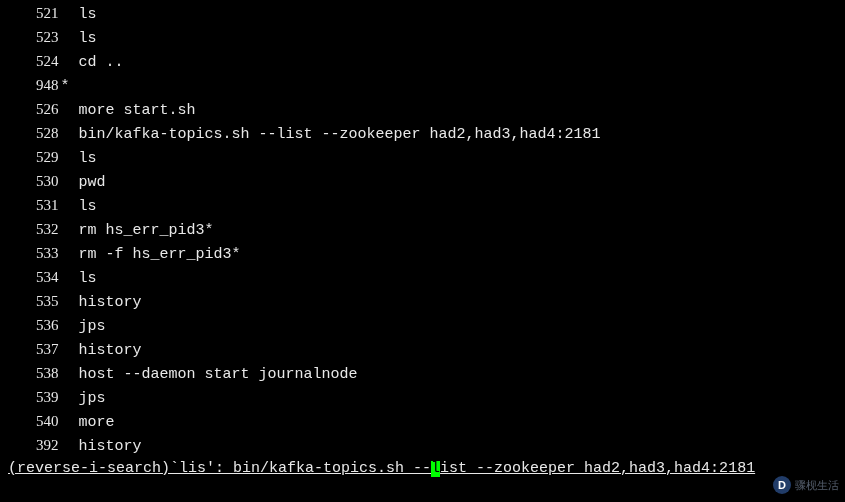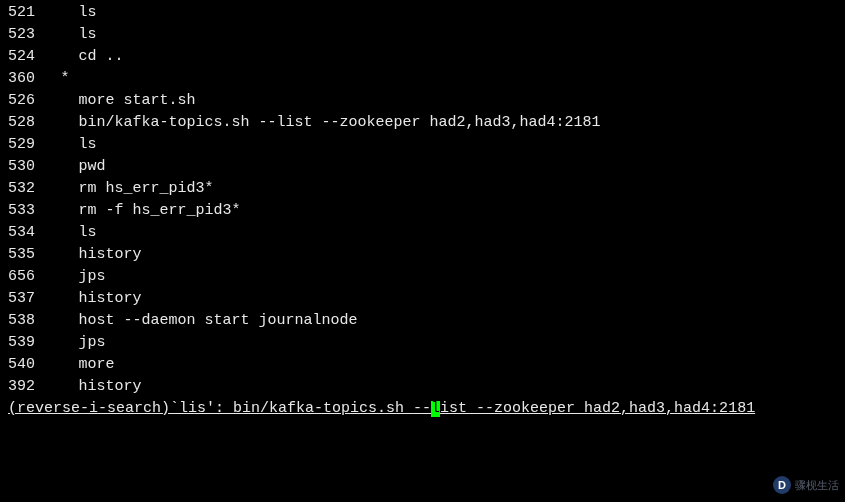--- a/index.html
+++ b/index.html
@@ -14,21 +14,23 @@
       overflow: hidden;
       padding: 2px 8px;
       position: relative;
     }
     .history-line {
       white-space: pre;
     }
     .line-num {
       display: inline-block;
       width: 3.5em;
+      text-align: right;
       padding-right: 2px;
+      font-family: Liberation Serif, serif;
     }
     .cmd { }
     .star { }
     .prompt-line {
       white-space: pre;
       text-decoration: underline;
     }
     .cursor {
       background: #00ff00;
       color: #000;
@@ -63,30 +65,31 @@
       font-size: 11px;
     }
   </style>
 </head>
 <body>
 
 <div id="terminal">
     <div class="history-line"><span class="line-num">521</span><span>  </span><span class="cmd">ls</span></div>
     <div class="history-line"><span class="line-num">523</span><span>  </span><span class="cmd">ls</span></div>
     <div class="history-line"><span class="line-num">524</span><span>  </span><span class="cmd">cd ..</span></div>
-    <div class="history-line"><span class="line-num">360</span><span class="star">*</span></div>
+    <div class="history-line"><span class="line-num">948</span><span class="star">*</span></div>
     <div class="history-line"><span class="line-num">526</span><span>  </span><span class="cmd">more start.sh</span></div>
     <div class="history-line"><span class="line-num">528</span><span>  </span><span class="cmd">bin/kafka-topics.sh --list --zookeeper had2,had3,had4:2181</span></div>
     <div class="history-line"><span class="line-num">529</span><span>  </span><span class="cmd">ls</span></div>
     <div class="history-line"><span class="line-num">530</span><span>  </span><span class="cmd">pwd</span></div>
+    <div class="history-line"><span class="line-num">531</span><span>  </span><span class="cmd">ls</span></div>
     <div class="history-line"><span class="line-num">532</span><span>  </span><span class="cmd">rm hs_err_pid3*</span></div>
     <div class="history-line"><span class="line-num">533</span><span>  </span><span class="cmd">rm -f hs_err_pid3*</span></div>
     <div class="history-line"><span class="line-num">534</span><span>  </span><span class="cmd">ls</span></div>
     <div class="history-line"><span class="line-num">535</span><span>  </span><span class="cmd">history</span></div>
-    <div class="history-line"><span class="line-num">656</span><span>  </span><span class="cmd">jps</span></div>
+    <div class="history-line"><span class="line-num">536</span><span>  </span><span class="cmd">jps</span></div>
     <div class="history-line"><span class="line-num">537</span><span>  </span><span class="cmd">history</span></div>
     <div class="history-line"><span class="line-num">538</span><span>  </span><span class="cmd">host --daemon start journalnode</span></div>
     <div class="history-line"><span class="line-num">539</span><span>  </span><span class="cmd">jps</span></div>
     <div class="history-line"><span class="line-num">540</span><span>  </span><span class="cmd">more</span></div>
     <div class="history-line"><span class="line-num">392</span><span>  </span><span class="cmd">history</span></div>
     <div class="prompt-line"><span>(reverse-i-search)`lis': bin/kafka-topics.sh --</span><span class="cursor">l</span><span>ist --zookeeper had2,had3,had4:2181</span></div>
   </div>
 
 <div class="watermark">
   <span class="watermark-icon">D</span>

